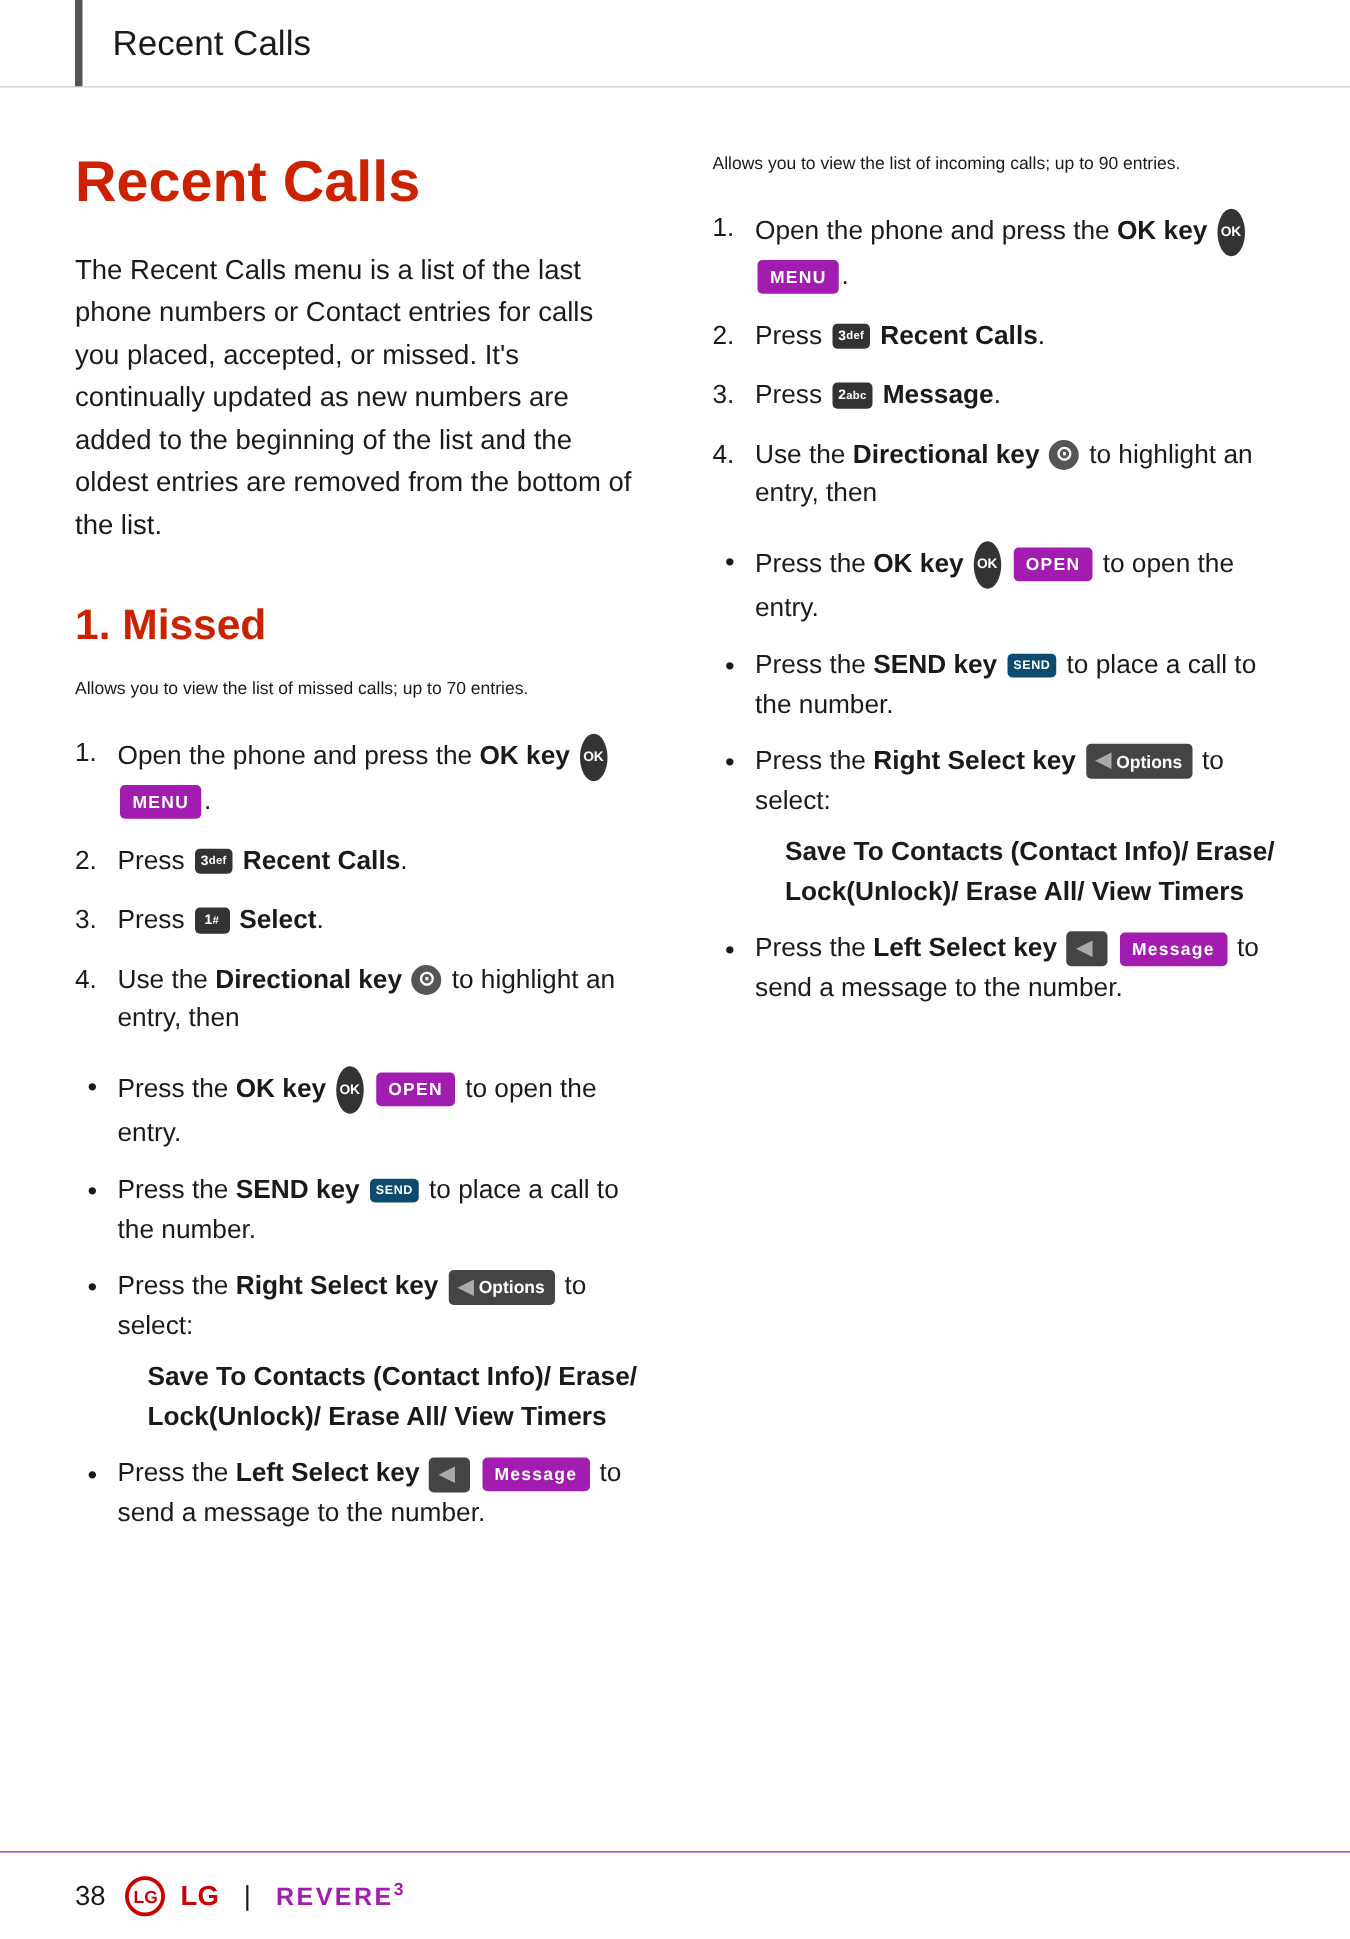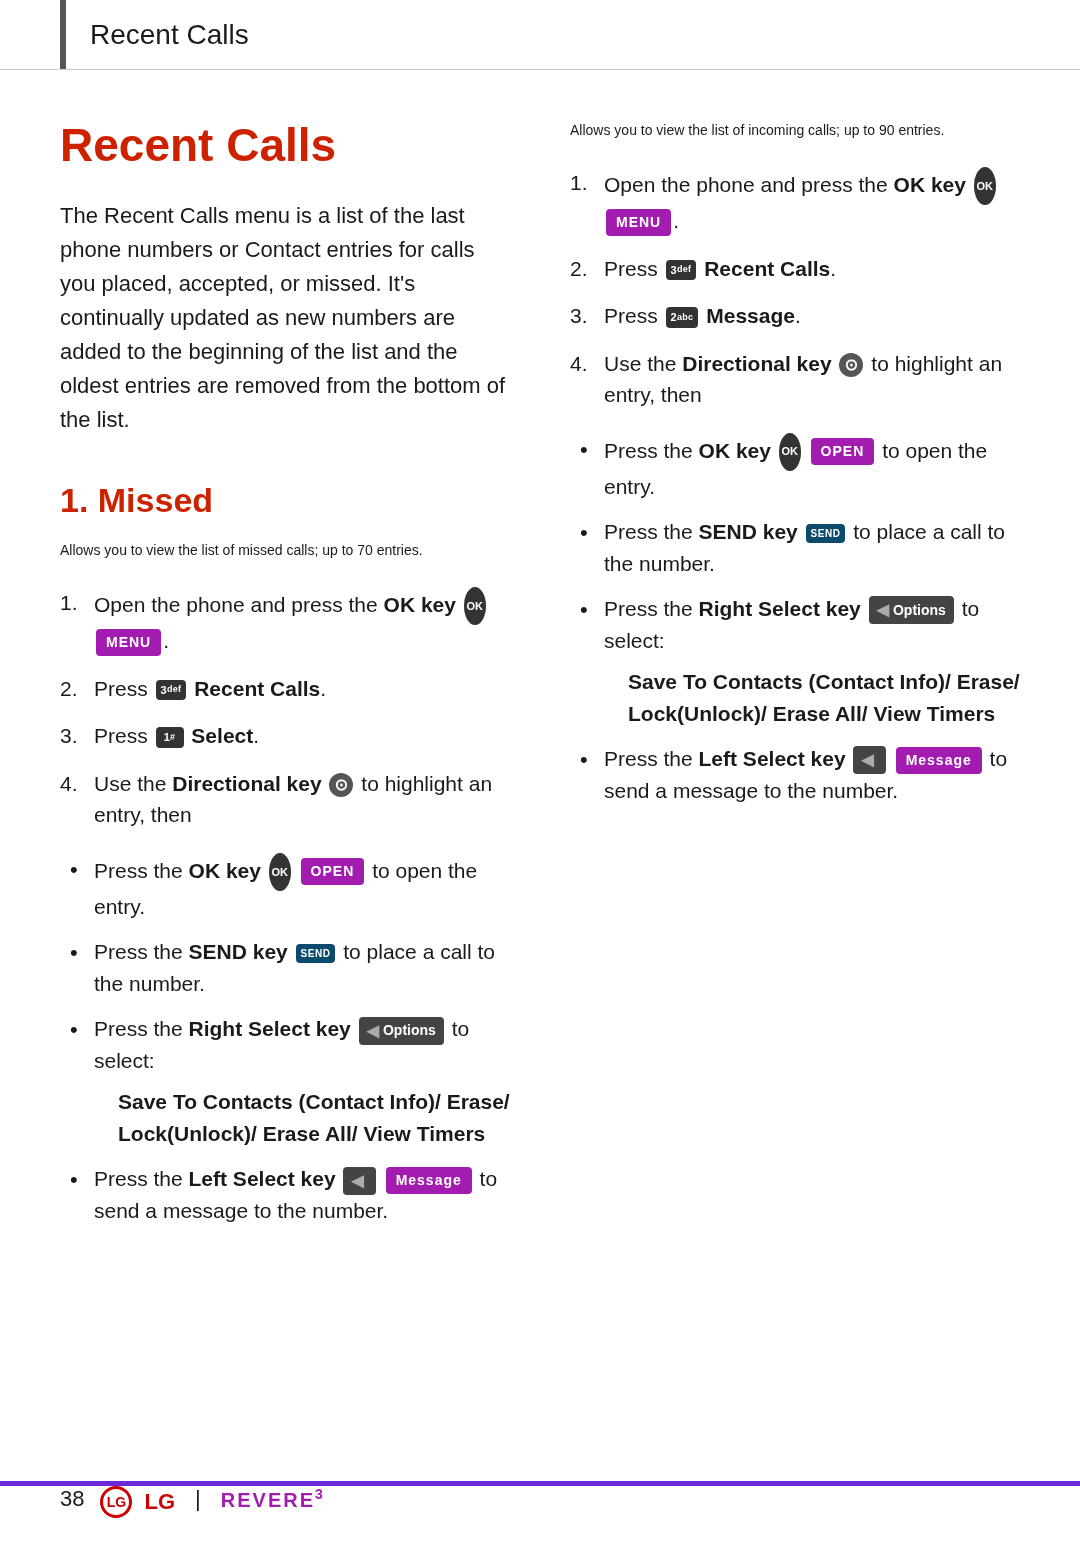--- a/index.html
+++ b/index.html
@@ -158,23 +158,23 @@
       padding-left: 24px;
     }
 
     
     .page-footer {
       position: absolute;
       bottom: 0;
       left: 0;
       right: 0;
       height: 70px;
-      border-top: 5px solid #6d28d9;
+      border-top: 1px solid #6d28d9;
       display: flex;
-      align-items: flex-start;
+      align-items: center;
       padding: 0 60px;
       gap: 16px;
     }
 
     .footer-page-num {
       font-size: 22px;
       color: #1a1a1a;
       font-weight: 400;
     }
 

